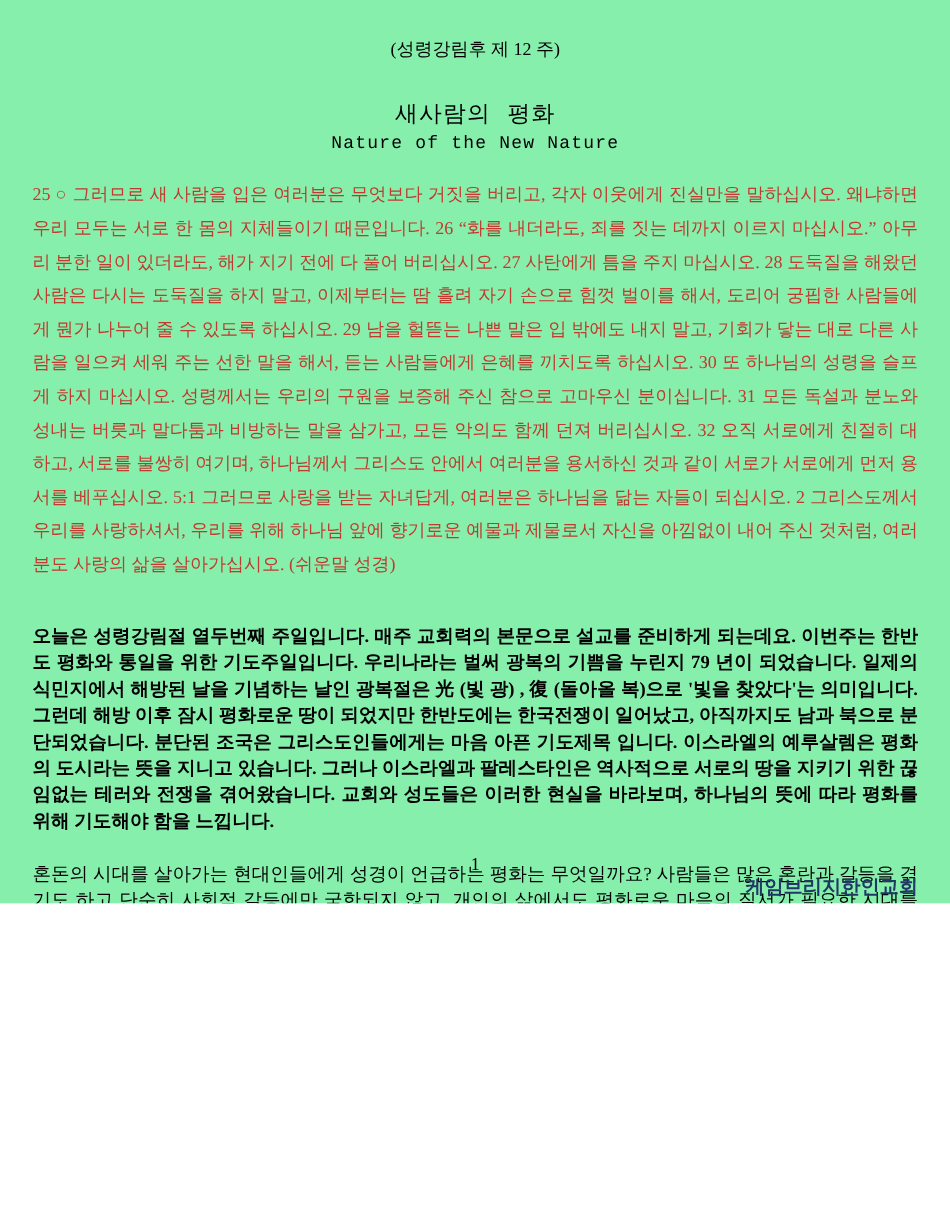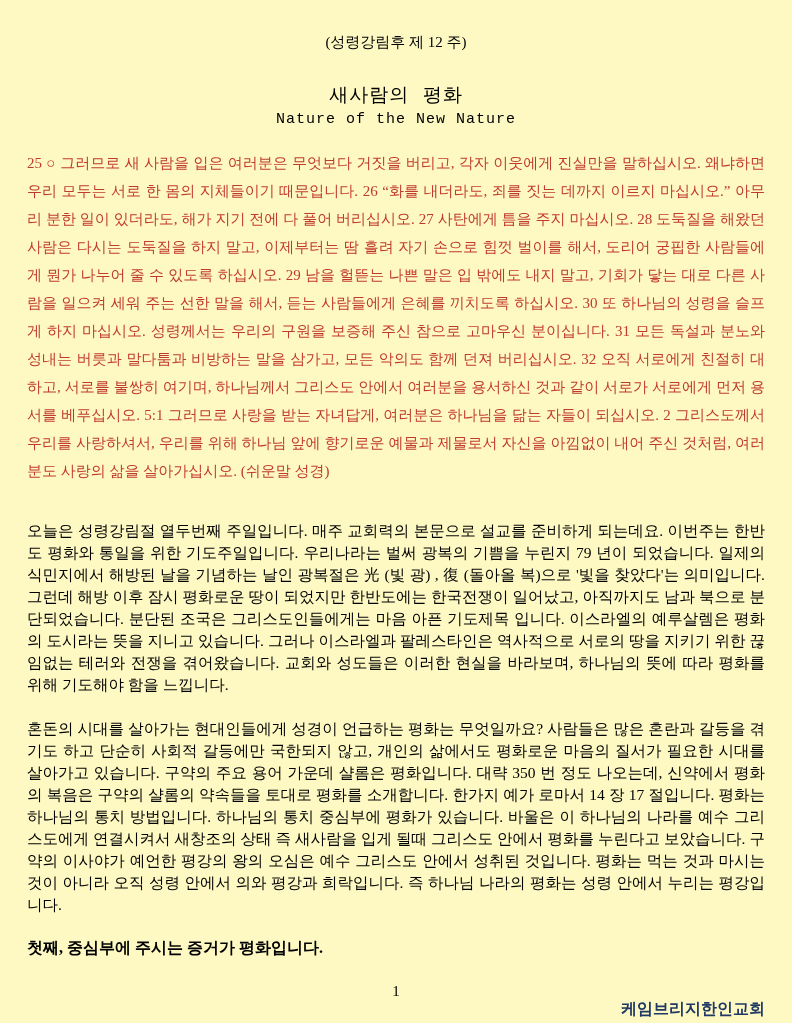--- a/index.html
+++ b/index.html
@@ -3,23 +3,23 @@
 <meta charset="utf-8">
 <style>
   html, body {
     margin: 0;
     padding: 0;
     background: #ffffff;
   }
   .page {
     position: relative;
     width: 792px;
-    height: 1023px;
+    height: 753px;
     margin: 0 auto;
-    background: #fef9c3;
+    background: #86efac;
     box-sizing: border-box;
     padding: 26px 27px 0 27px;
     font-family: "Liberation Serif", "DejaVu Serif", serif;
     color: #000000;
     overflow: hidden;
   }
   .center { text-align: center; }
 
   .header-note {
     font-size: 15px;
@@ -56,21 +56,21 @@
     line-height: 28px;
     text-align: justify;
     margin: 21px 0 0 0;
   }
   .body-para {
     font-size: 15.5px;
     line-height: 22px;
     text-align: justify;
     margin: 0;
   }
-  .body-para.first { margin-top: 35px; }
+  .body-para.first { margin-top: 35px; font-weight: bold; }
   .body-para.next  { margin-top: 22px; }
   .point-heading {
     font-size: 16px;
     font-weight: bold;
     margin: 22px 0 0 0;
   }
   .page-footer {
     position: absolute;
     left: 27px;
     right: 27px;

